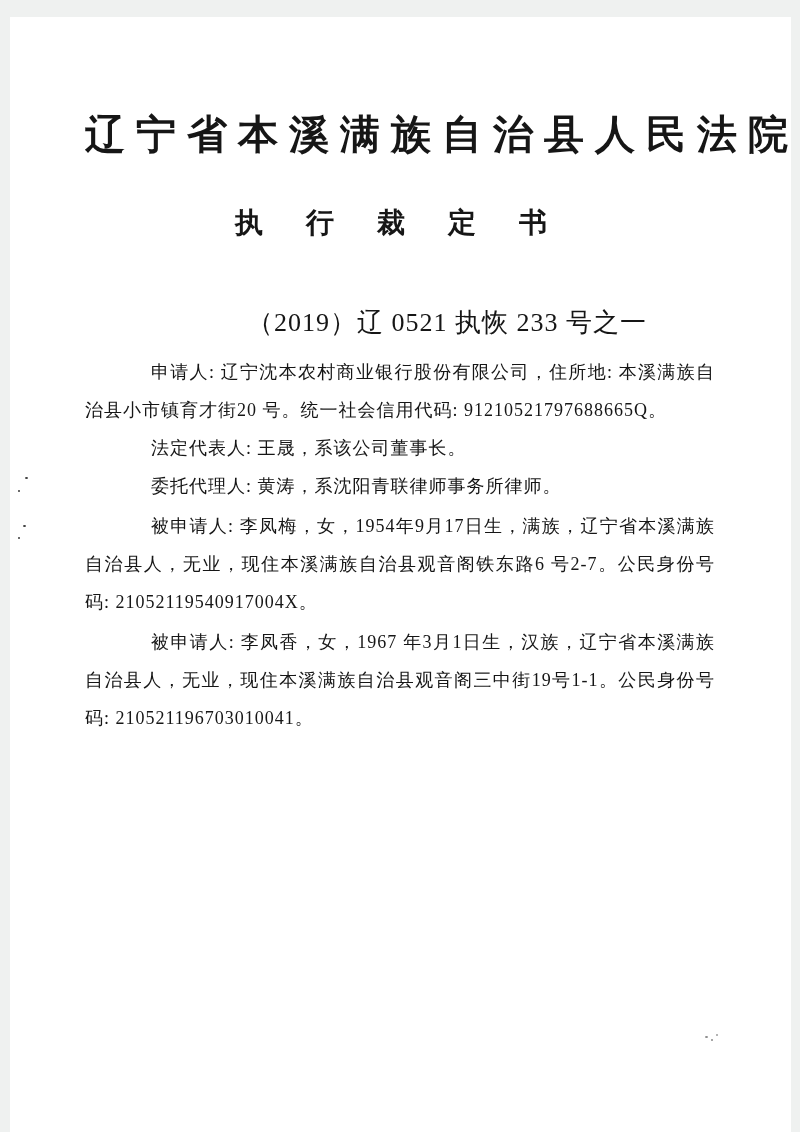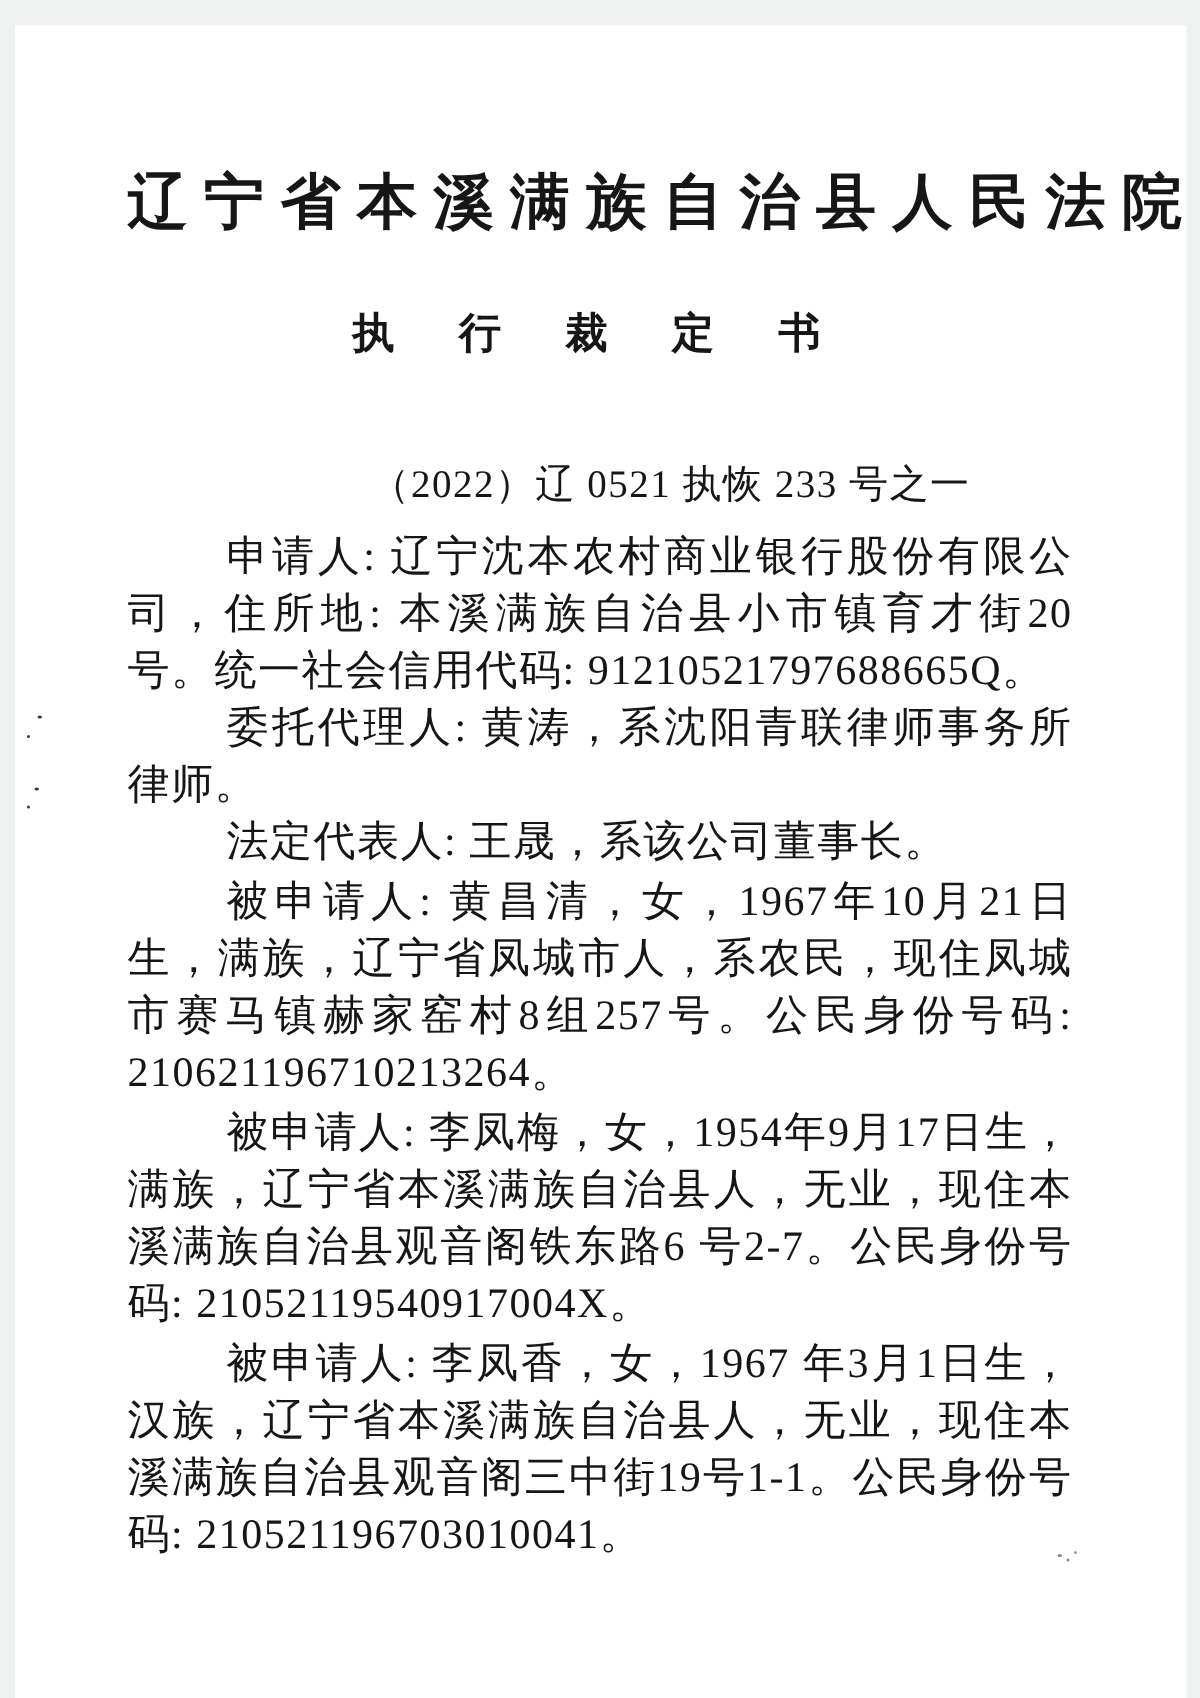--- a/index.html
+++ b/index.html
@@ -51,21 +51,21 @@
     line-height: 30px;
     text-align: right;
     padding-right: 68px;
     letter-spacing: 1px;
   }
   .doc-body {
     margin-top: 15px;
   }
   .doc-body p {
     margin: 0;
-    font-size: 28px;
+    font-size: 18px;
     line-height: 38px;
     letter-spacing: 1px;
     text-align: justify;
     text-indent: 66px;
   }
   .doc-body p.party {
     margin-top: 2px;
   }
   .speck {
     position: absolute;
@@ -80,26 +80,25 @@
   .speck.s6 { left: 711px; top: 1039px; width: 2px; height: 2px; opacity: .6; }
   .speck.s7 { left: 716px; top: 1034px; width: 2px; height: 2px; opacity: .5; }
 </style>
 </head>
 <body>
 
 <div class="scan-frame">
   <div class="page">
     <h1 class="court-name">辽宁省本溪满族自治县人民法院</h1>
     <h2 class="doc-title">执 行 裁 定 书</h2>
-    <div class="case-no">（2022）辽 0521 执恢 233 号之一</div>
+    <div class="case-no">（2019）辽 0521 执恢 233 号之一</div>
     <div class="doc-body">
       <p>申请人: 辽宁沈本农村商业银行股份有限公司，住所地: 本溪满族自治县小市镇育才街20 号。统一社会信用代码: 91210521797688665Q。</p>
+      <p>法定代表人: 王晟，系该公司董事长。</p>
       <p>委托代理人: 黄涛，系沈阳青联律师事务所律师。</p>
-      <p>法定代表人: 王晟，系该公司董事长。</p>
-      <p class="party">被申请人: 黄昌清，女，1967年10月21日生，满族，辽宁省凤城市人，系农民，现住凤城市赛马镇赫家窑村8组257号。公民身份号码: 210621196710213264。</p>
       <p class="party">被申请人: 李凤梅，女，1954年9月17日生，满族，辽宁省本溪满族自治县人，无业，现住本溪满族自治县观音阁铁东路6 号2-7。公民身份号码: 21052119540917004X。</p>
       <p class="party">被申请人: 李凤香，女，1967 年3月1日生，汉族，辽宁省本溪满族自治县人，无业，现住本溪满族自治县观音阁三中街19号1-1。公民身份号码: 210521196703010041。</p>
 
     </div>
   </div>
   <div class="speck s1"></div>
   <div class="speck s2"></div>
   <div class="speck s3"></div>
   <div class="speck s4"></div>
   <div class="speck s5"></div>

